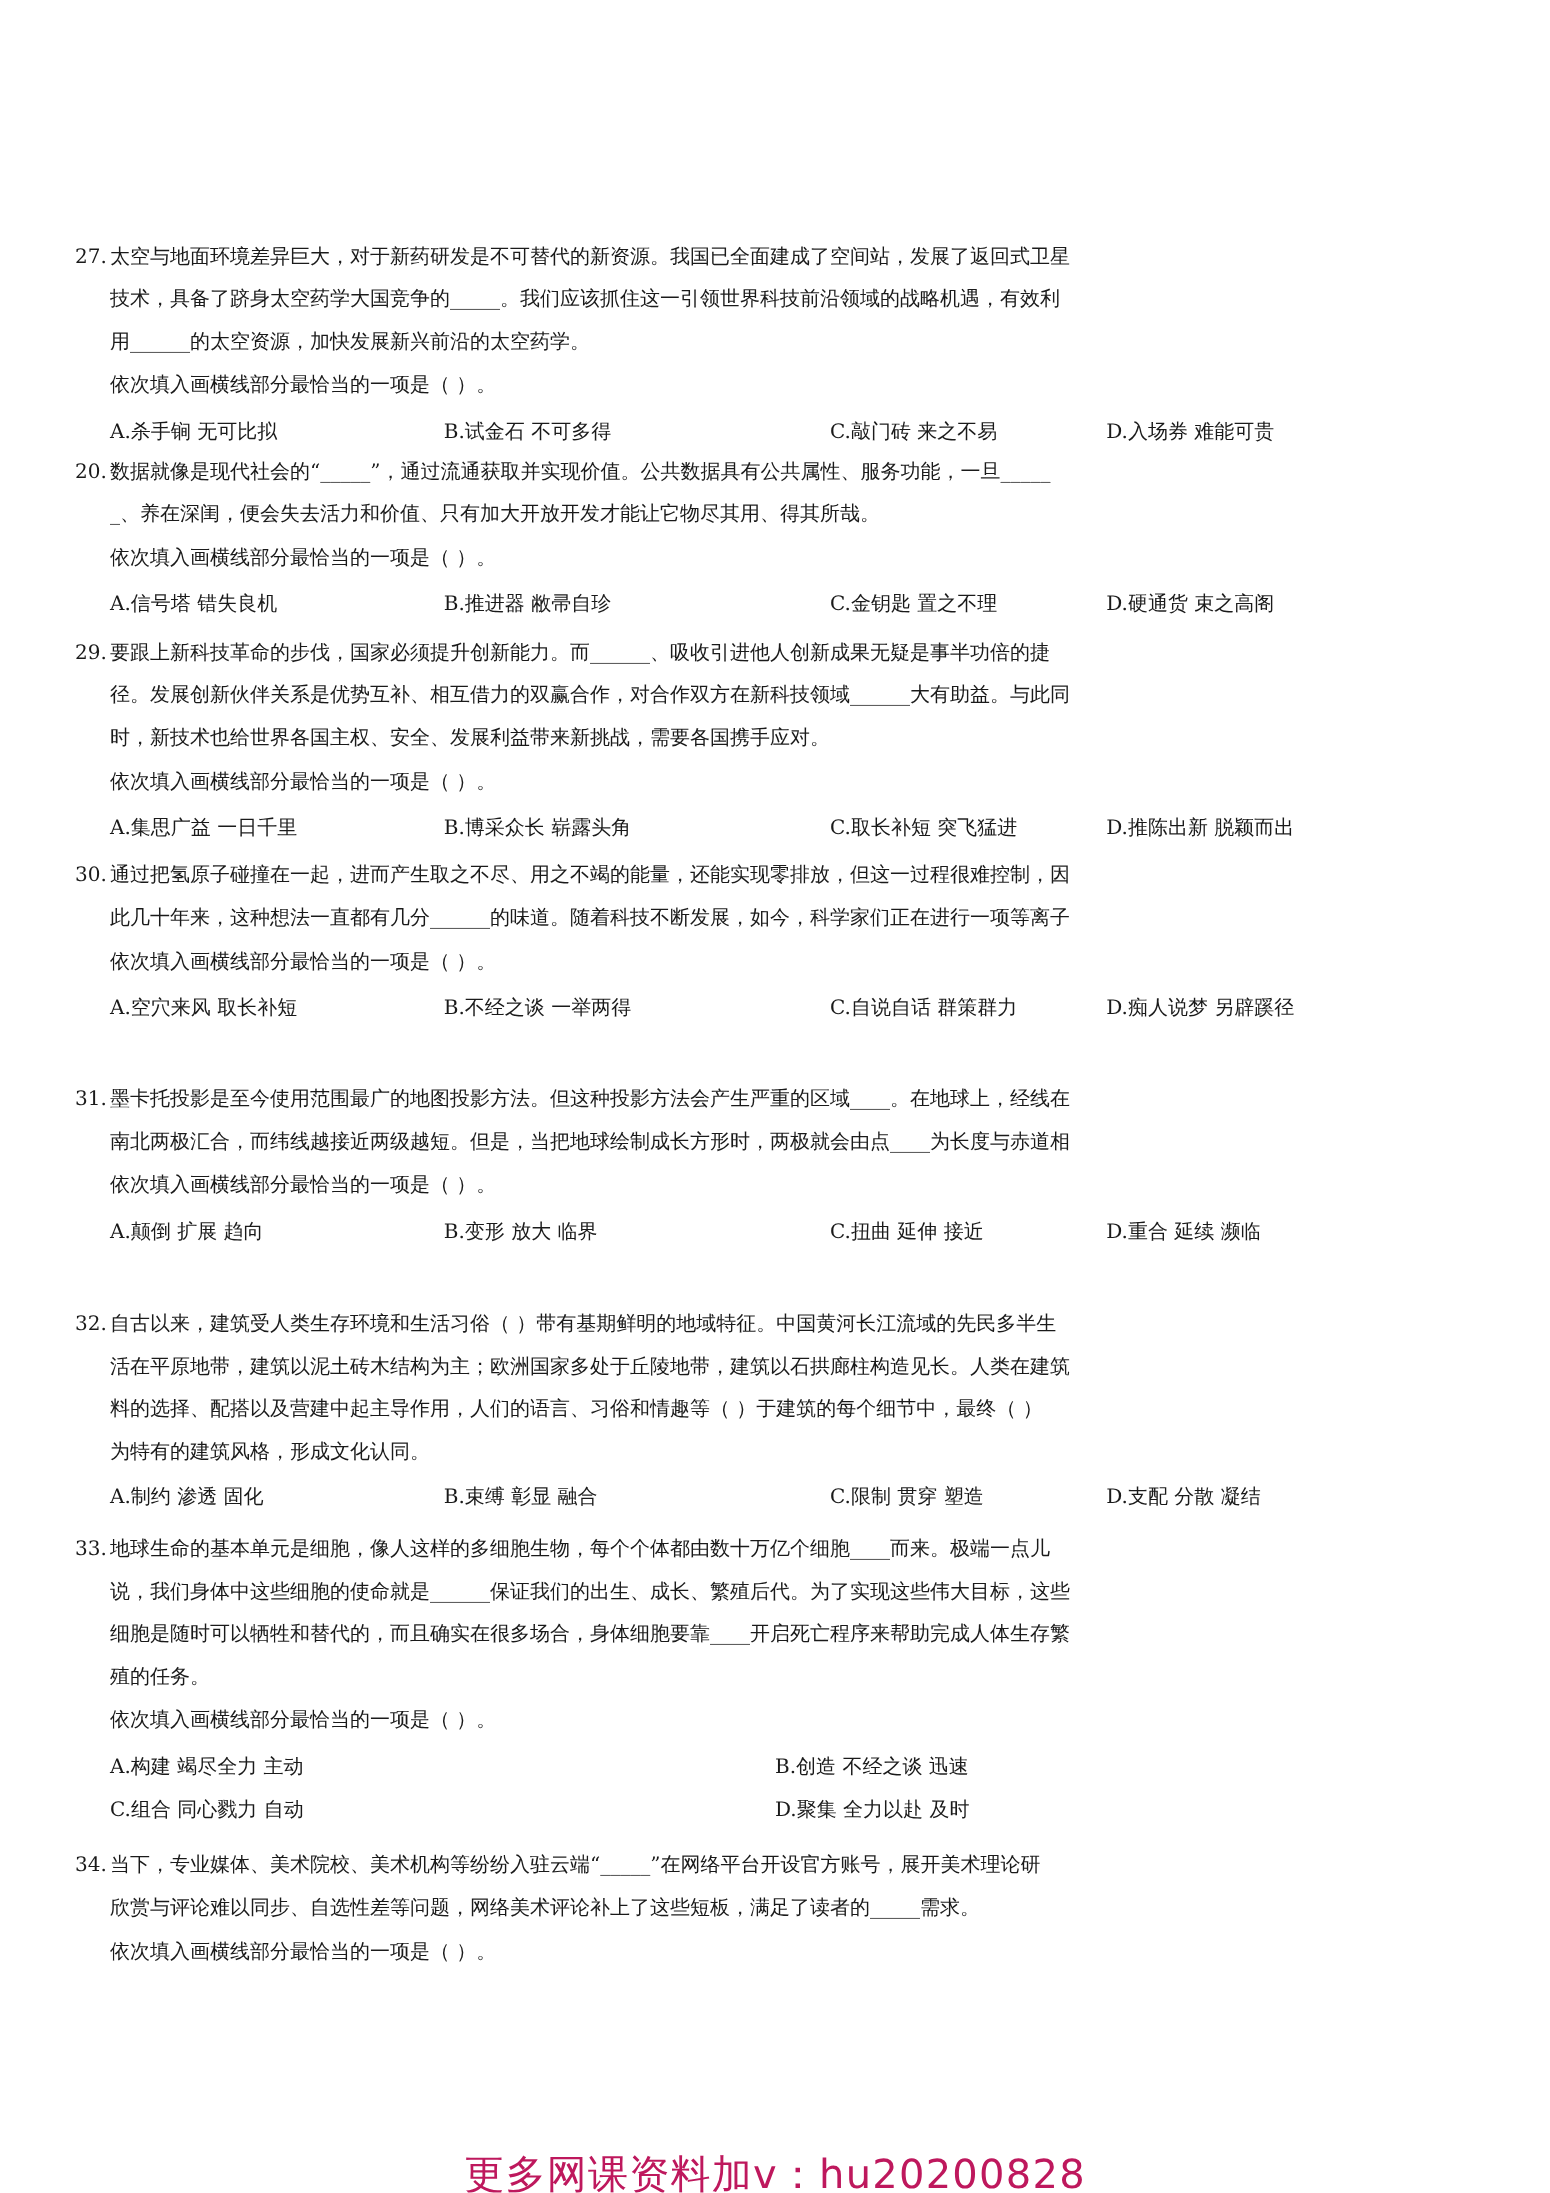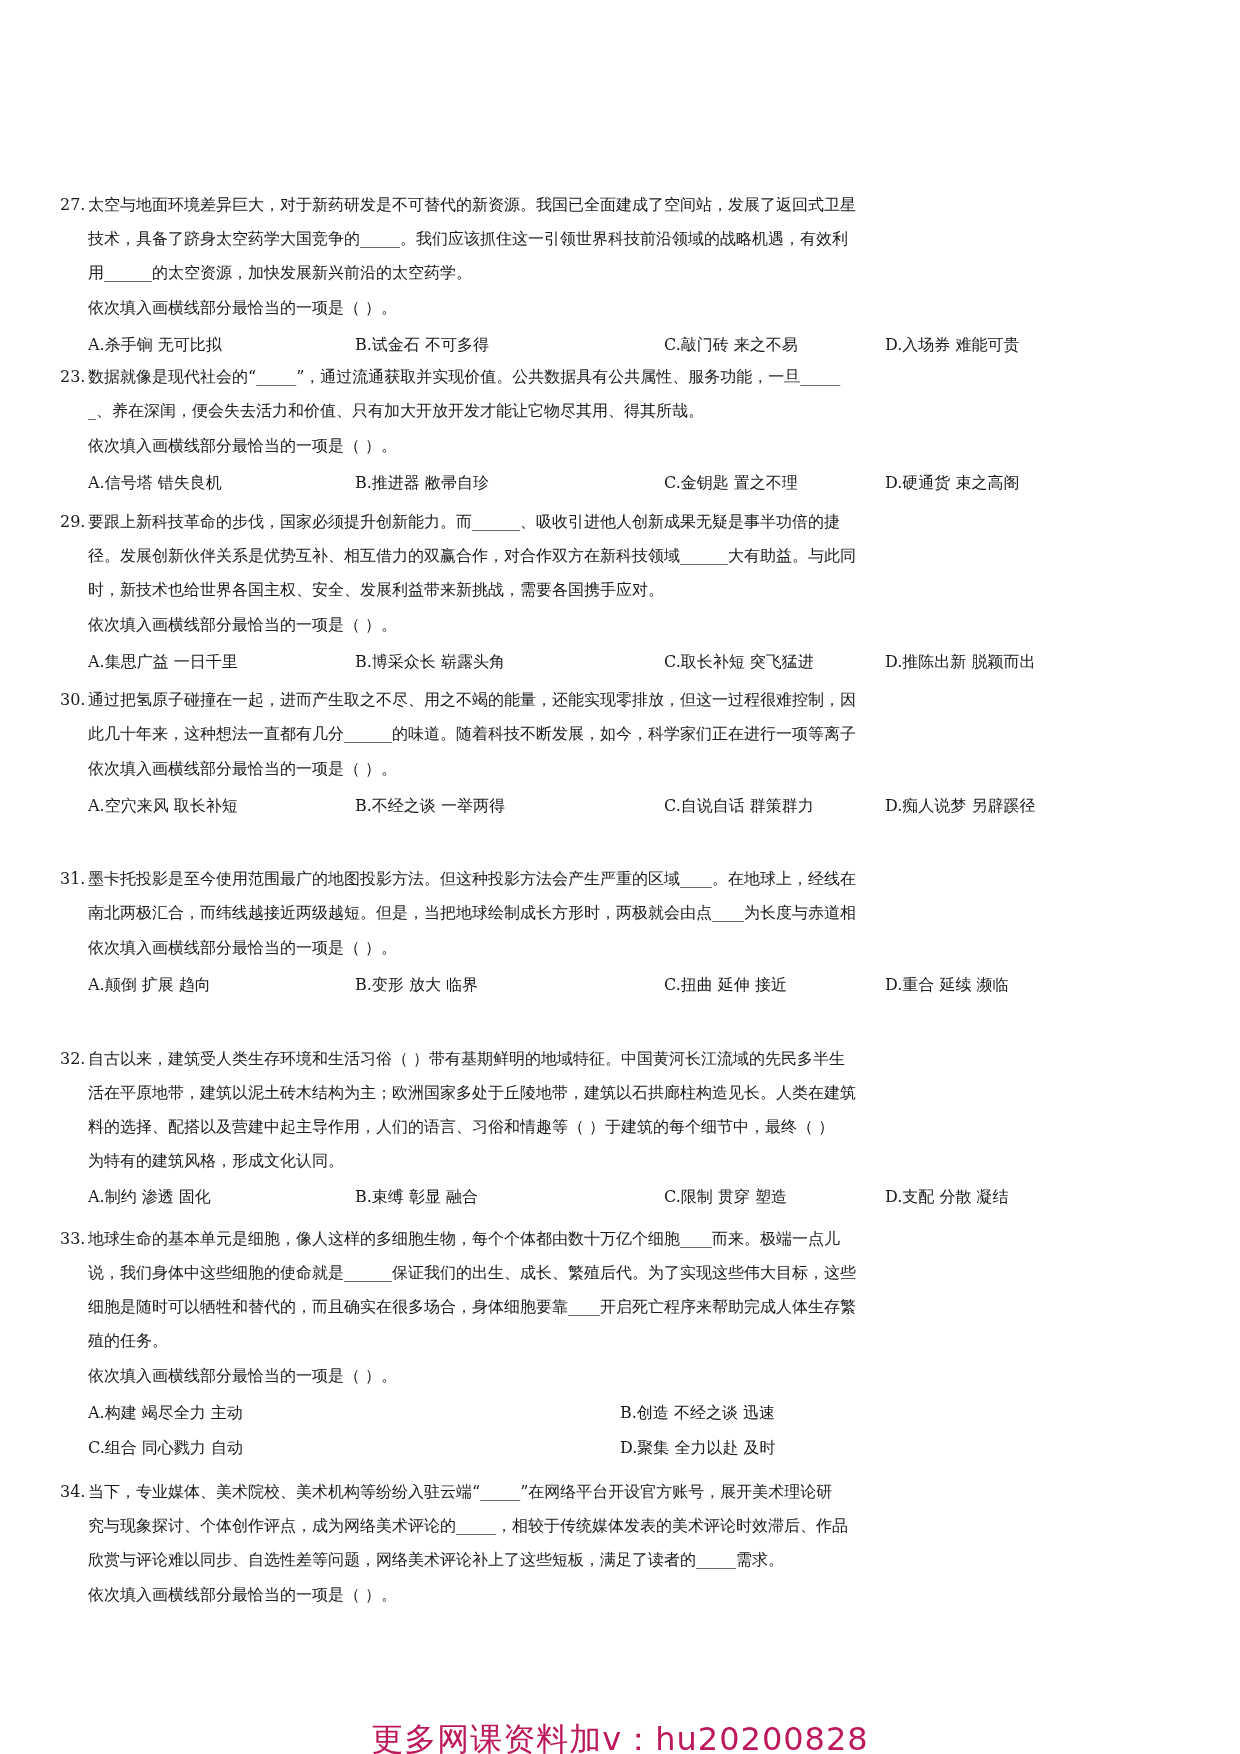--- a/index.html
+++ b/index.html
@@ -29,21 +29,21 @@
     <div class="line prompt">依次填入画横线部分最恰当的一项是（    ）。</div>
     <div class="opts">
       <span class="opt o0">A.杀手锏 无可比拟</span>
       <span class="opt o1">B.试金石 不可多得</span>
       <span class="opt o2">C.敲门砖 来之不易</span>
       <span class="opt o3">D.入场券 难能可贵</span>
     </div>
   </div>
 
   <div class="q" style="top:360px;">
-    <div class="line"><span class="qnum">23.</span><span>数据就像是现代社会的“_____”，通过流通获取并实现价值。公共数据具有公共属性、服务功能，一旦_____</span></div>
+    <div class="line"><span class="qnum">20.</span><span>数据就像是现代社会的“_____”，通过流通获取并实现价值。公共数据具有公共属性、服务功能，一旦_____</span></div>
     <div class="line">_、养在深闺，便会失去活力和价值、只有加大开放开发才能让它物尽其用、得其所哉。</div>
     <div class="line prompt">依次填入画横线部分最恰当的一项是（    ）。</div>
     <div class="opts">
       <span class="opt o0">A.信号塔 错失良机</span>
       <span class="opt o1">B.推进器 敝帚自珍</span>
       <span class="opt o2">C.金钥匙 置之不理</span>
       <span class="opt o3">D.硬通货 束之高阁</span>
     </div>
   </div>
 
@@ -108,19 +108,18 @@
       <span class="opt h1">B.创造 不经之谈 迅速</span>
     </div>
     <div class="opts" style="height:32px;line-height:32px;">
       <span class="opt h0">C.组合 同心戮力 自动</span>
       <span class="opt h1">D.聚集 全力以赴 及时</span>
     </div>
   </div>
 
   <div class="q" style="top:1475px;">
     <div class="line"><span class="qnum">34.</span><span>当下，专业媒体、美术院校、美术机构等纷纷入驻云端“_____”在网络平台开设官方账号，展开美术理论研</span></div>
-    <div class="line">究与现象探讨、个体创作评点，成为网络美术评论的_____，相较于传统媒体发表的美术评论时效滞后、作品</div>
     <div class="line">欣赏与评论难以同步、自选性差等问题，网络美术评论补上了这些短板，满足了读者的_____需求。</div>
     <div class="line prompt">依次填入画横线部分最恰当的一项是（    ）。</div>
   </div>
 
   <div class="footer">更多网课资料加v：hu20200828</div>
 </div>
 
 </body></html>

